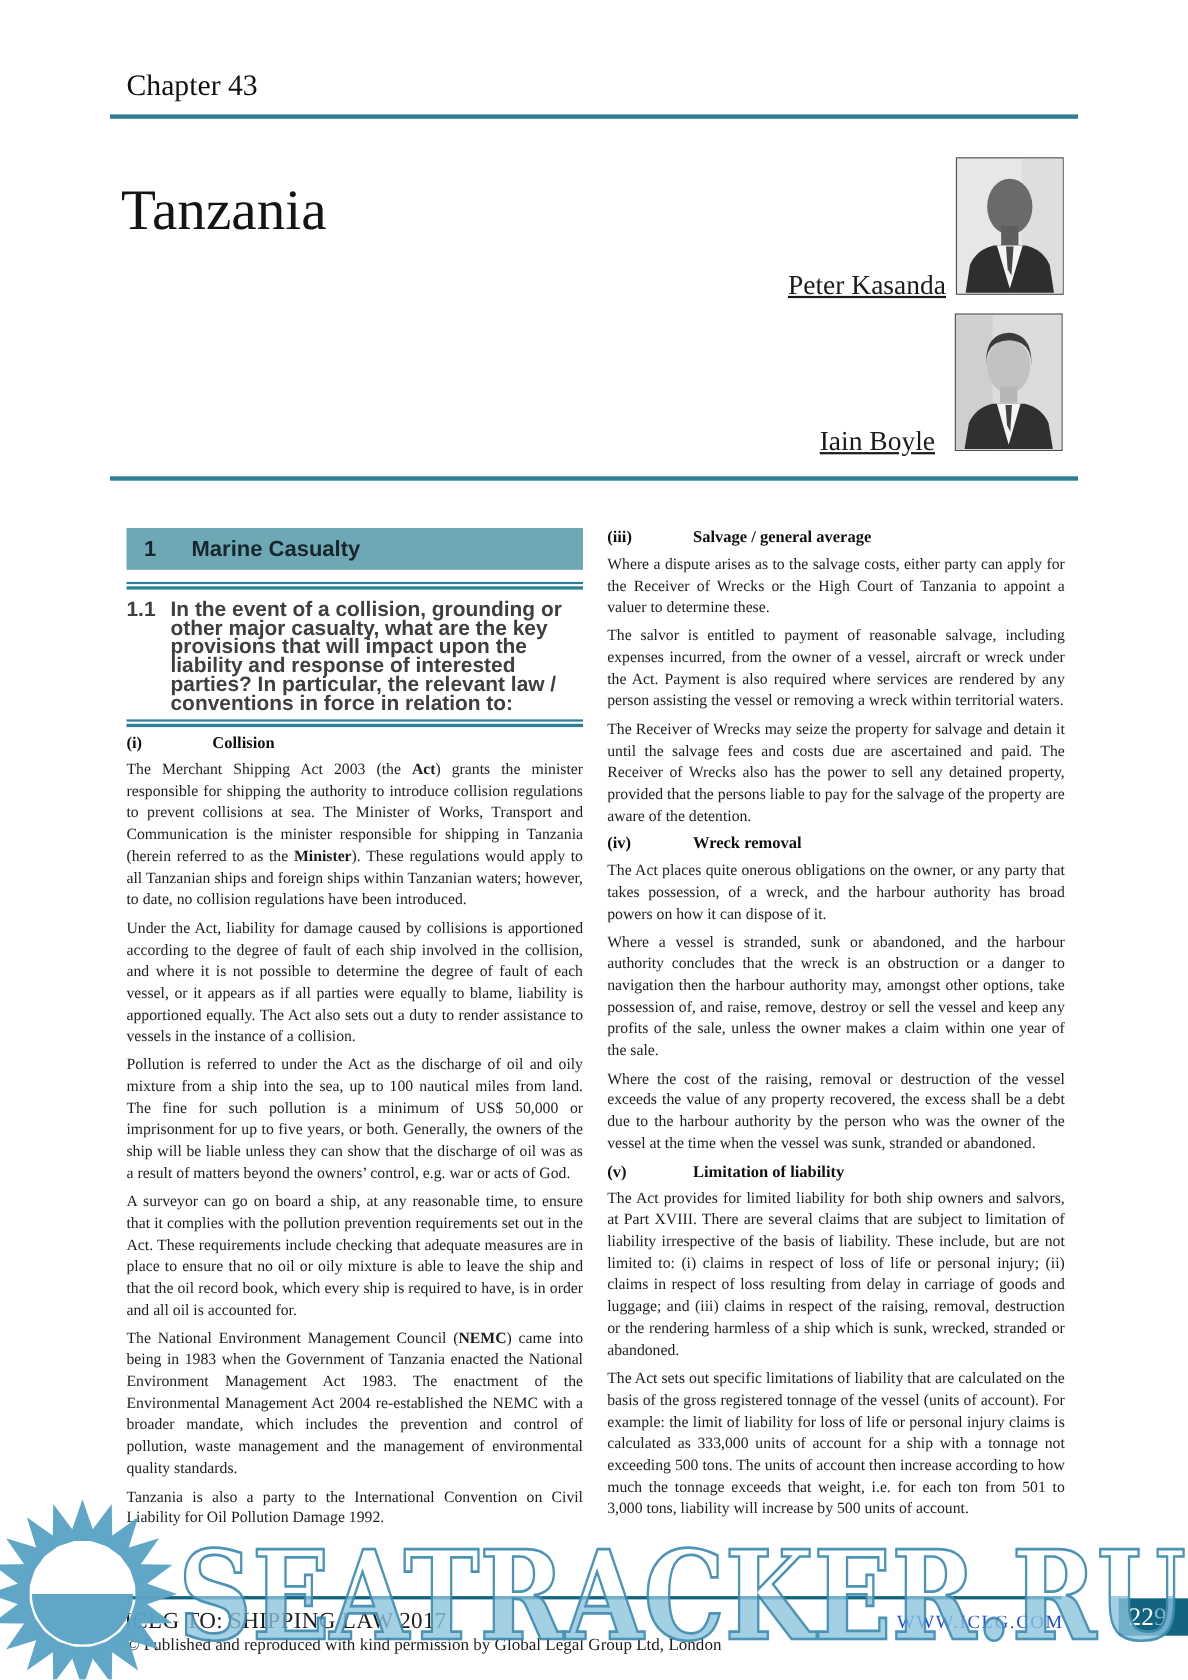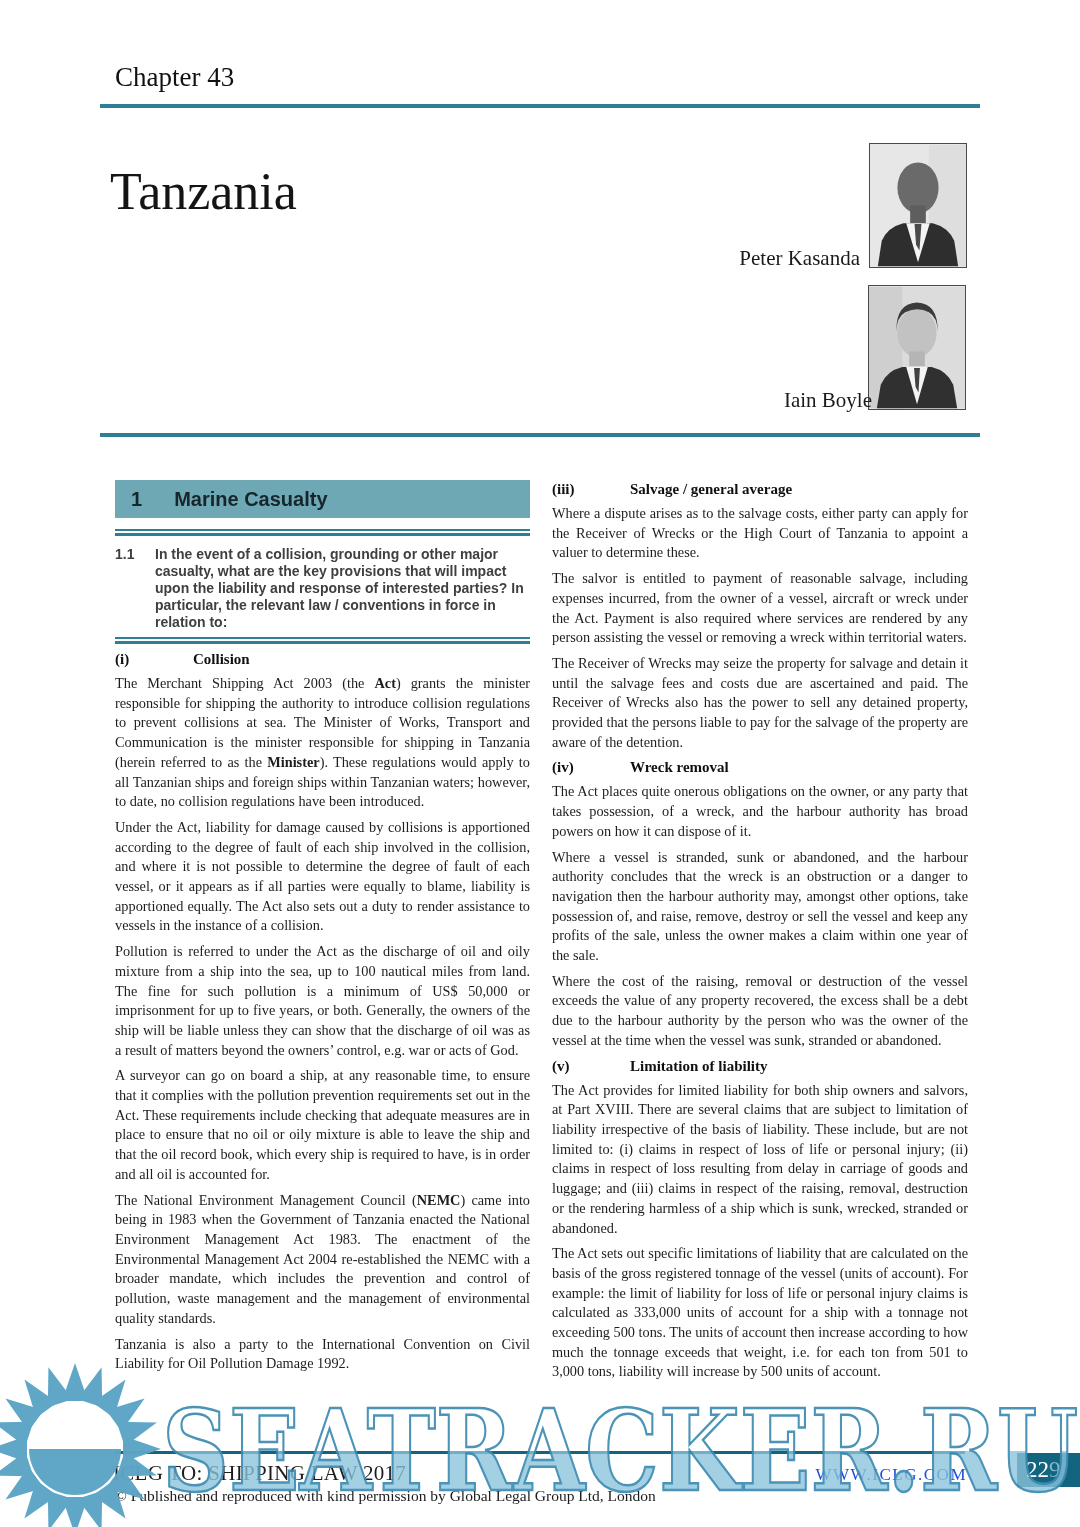--- a/index.html
+++ b/index.html
@@ -10,41 +10,41 @@
   .chapter{position:absolute;left:115px;top:62px;font-size:27px;color:#111;}
   .rule{position:absolute;left:100px;width:880px;height:4px;background:#2e7f94;}
   .rule-1{top:104px;}
   .rule-2{top:433px;}
   .country-title{position:absolute;left:110px;top:166px;font-size:52px;line-height:1;color:#141414;}
   .firm{position:absolute;left:115px;top:380px;font-size:29px;color:#141414;}
   .author-photo{position:absolute;width:98px;height:125px;border:1px solid #4a4a4a;box-sizing:border-box;background:#e9e9e9;}
   .author-photo svg{display:block;width:100%;height:100%;}
   .photo-1{left:869px;top:143px;}
   .photo-2{left:868px;top:285px;}
-  .author-name{position:absolute;font-size:21px;color:#1a1a1a;white-space:nowrap;}
+  .author-name{position:absolute;font-size:25px;color:#1a1a1a;white-space:nowrap;text-decoration:underline;}
   .name-1{right:220px;top:246px;}
-  .name-2{right:208px;top:388px;}
+  .name-2{right:230px;top:388px;}
 
   
   .col{position:absolute;top:480px;}
   .col-left{left:115px;width:415px;}
   .col-right{left:552px;width:416px;}
 
   .section-bar{height:38px;background:#6fa8b5;display:flex;align-items:center;
                font-family:"Liberation Sans",sans-serif;font-weight:bold;font-size:20px;
                color:#16262c;margin-bottom:11px;}
   .sec-num{margin-left:16px;}
   .sec-title{margin-left:32px;}
 
   .double-rule{height:2px;border-top:2px solid #2e7f94;border-bottom:3px solid #2e7f94;}
   .dr-1{margin-bottom:10px;}
   .dr-2{margin-bottom:6px;}
 
   .question{display:flex;font-family:"Liberation Sans",sans-serif;font-weight:bold;
-            font-size:14px;line-height:17px;color:#3f3f3f;margin-bottom:6px;justify-content:flex-end;}
+            font-size:19px;line-height:17px;color:#3f3f3f;margin-bottom:6px;justify-content:flex-end;}
   .q-num{width:40px;flex:none;}
   .q-text{flex:1;}
 
   .art-head{display:flex;font-size:15px;font-weight:bold;color:#101010;margin:6px 0 5px 0;line-height:19px;gap:28px;}
   .art-num{width:50px;flex:none;}
   .col-right .article:first-child .art-head{margin-top:0;}
   .body-para{margin:0 0 6px 0;font-size:14.3px;line-height:19.7px;text-align:justify;color:#1d1d1d;}
 
   
   .footer-rule{position:absolute;left:115px;top:1451px;width:850px;height:3px;background:#13657f;}

